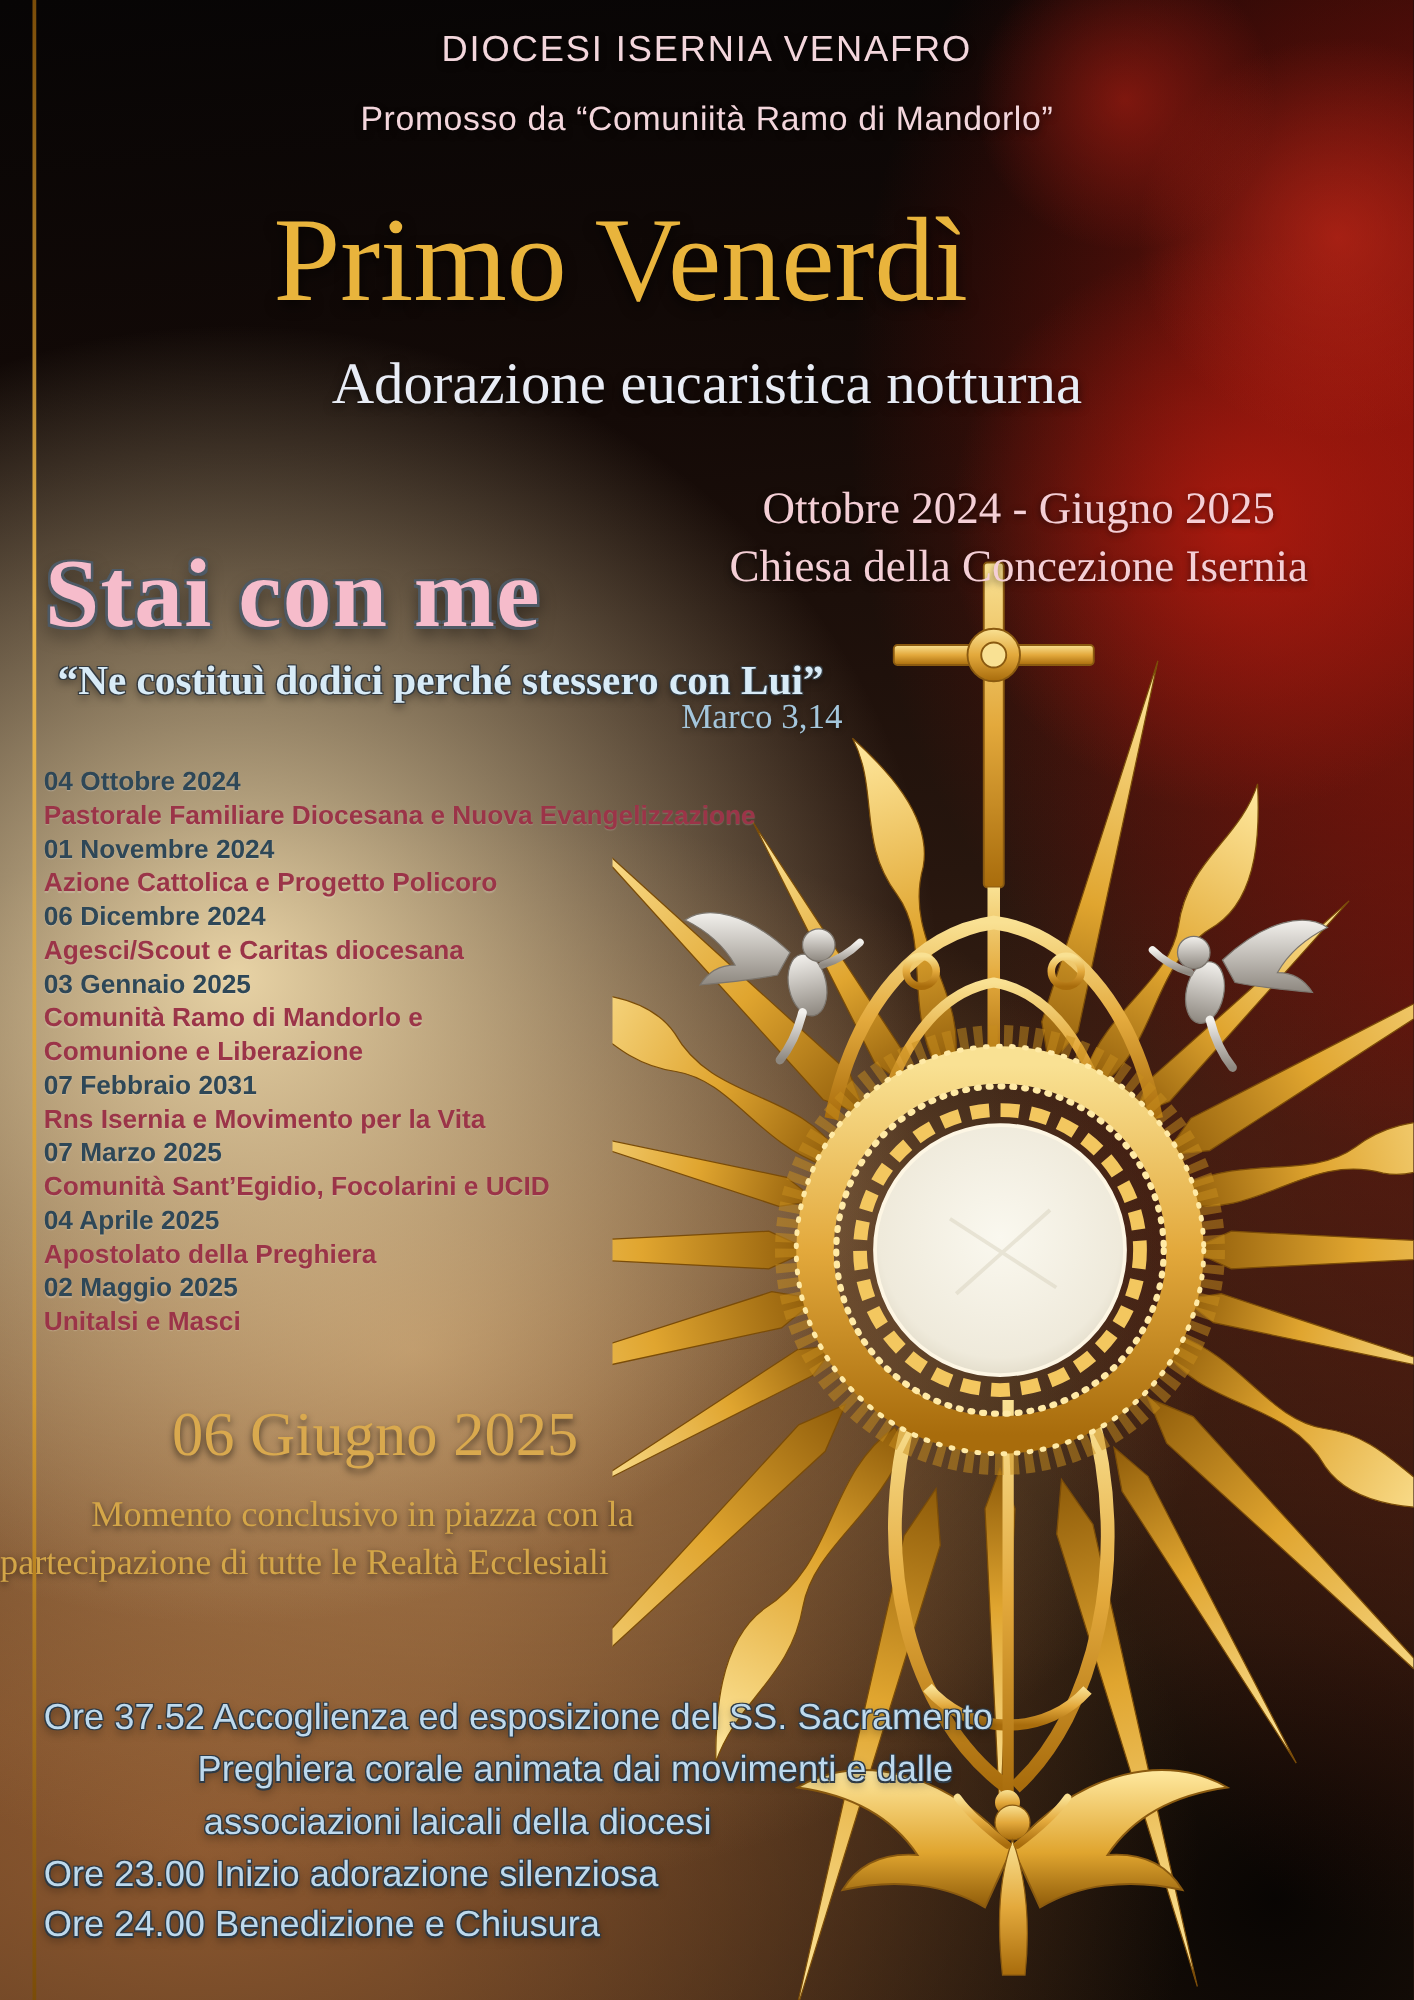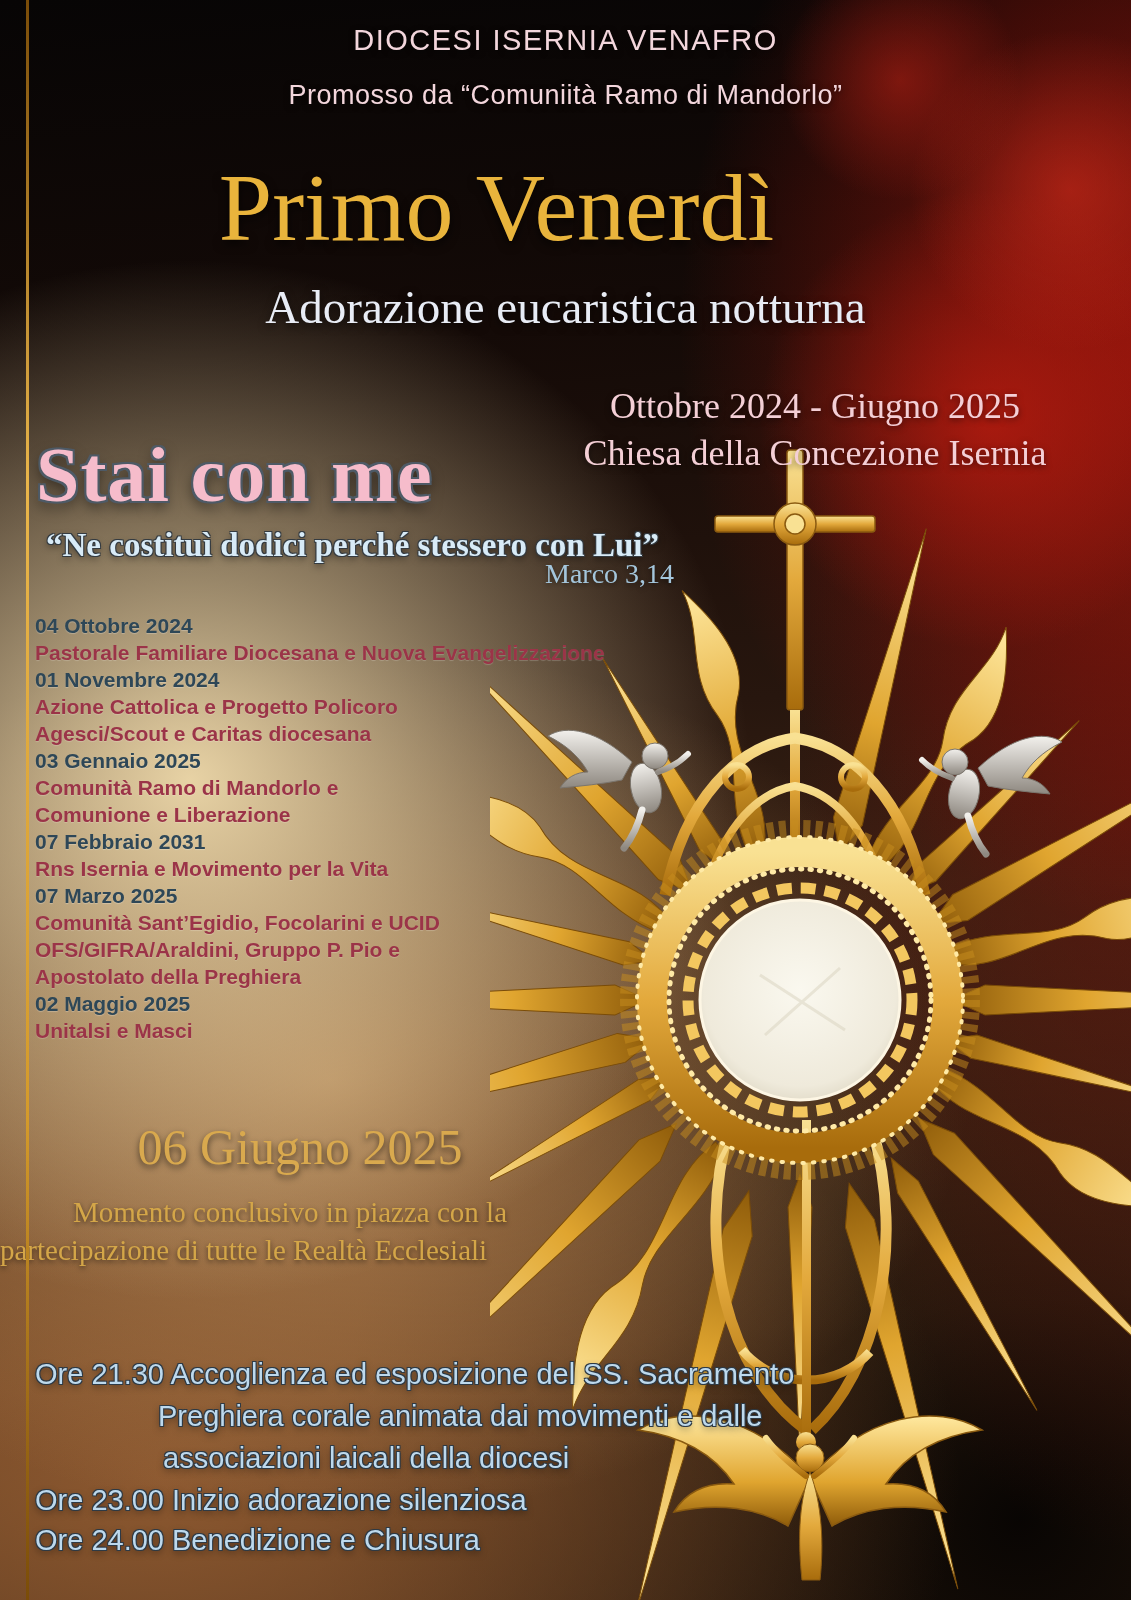--- a/index.html
+++ b/index.html
@@ -183,37 +183,38 @@
 
   <div class="txt motto">Stai con me</div>
   <div class="txt quote">“Ne costituì dodici perché stessero con Lui”</div>
   <div class="txt quote-ref">Marco 3,14</div>
 
   <div class="txt schedule">
     <div class="s-date">04 Ottobre 2024</div>
     <div class="s-org">Pastorale Familiare Diocesana e Nuova Evangelizzazione</div>
     <div class="s-date">01 Novembre 2024</div>
     <div class="s-org">Azione Cattolica e Progetto Policoro</div>
+    <div class="s-date">06 Dicembre 2024</div>
     <div class="s-org">Agesci/Scout e Caritas diocesana</div>
     <div class="s-date">03 Gennaio 2025</div>
     <div class="s-org">Comunità Ramo di Mandorlo e</div>
     <div class="s-org">Comunione e Liberazione</div>
     <div class="s-date">07 Febbraio 2031</div>
     <div class="s-org">Rns Isernia e Movimento per la Vita</div>
     <div class="s-date">07 Marzo 2025</div>
     <div class="s-org">Comunità Sant’Egidio, Focolarini e UCID</div>
-    <div class="s-org">OFS/GIFRA/Araldini, Gruppo P. Pio e</div>
+    <div class="s-date">04 Aprile 2025</div>
     <div class="s-org">Apostolato della Preghiera</div>
     <div class="s-date">02 Maggio 2025</div>
     <div class="s-org">Unitalsi e Masci</div>
   </div>
 
   <div class="txt finale-date">06 Giugno 2025</div>
   <div class="txt finale-d1">Momento conclusivo in piazza con la</div>
   <div class="txt finale-d2">partecipazione di tutte le Realtà Ecclesiali</div>
 
-  <div class="txt prog pl pl0">Ore 21.30 Accoglienza ed esposizione del SS. Sacramento</div>
+  <div class="txt prog pl pl0">Ore 37.52 Accoglienza ed esposizione del SS. Sacramento</div>
   <div class="txt prog pl pl1">Preghiera corale animata dai movimenti e dalle</div>
   <div class="txt prog pl pl2">associazioni laicali della diocesi</div>
   <div class="txt prog pl pl3">Ore 23.00 Inizio adorazione silenziosa</div>
   <div class="txt prog pl pl4">Ore 24.00 Benedizione e Chiusura</div>
 
 </div>
 
 </body></html>

